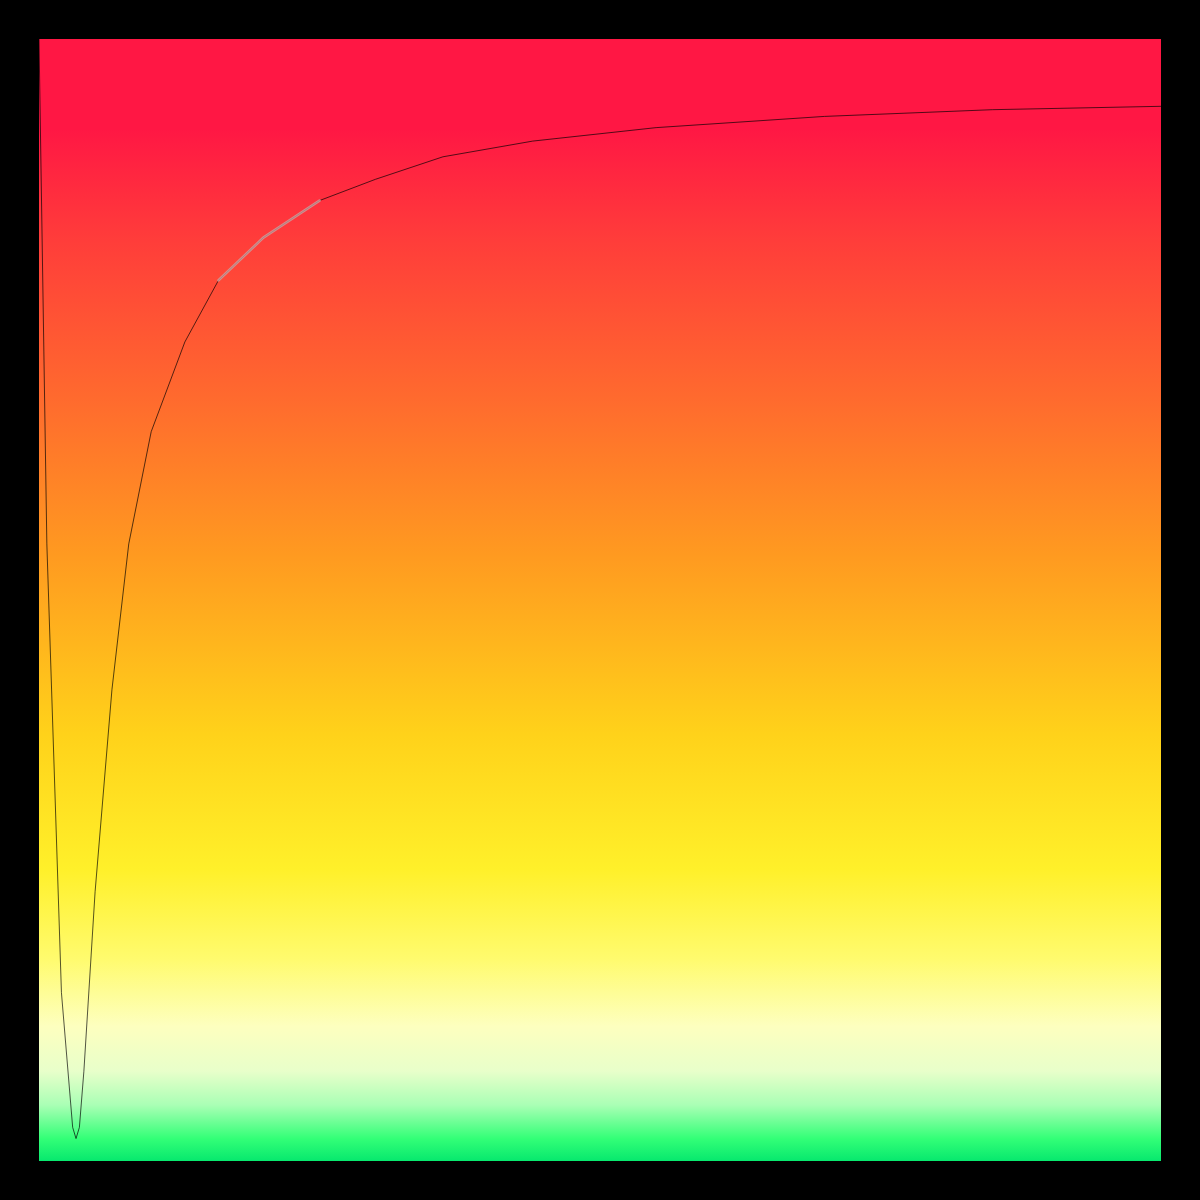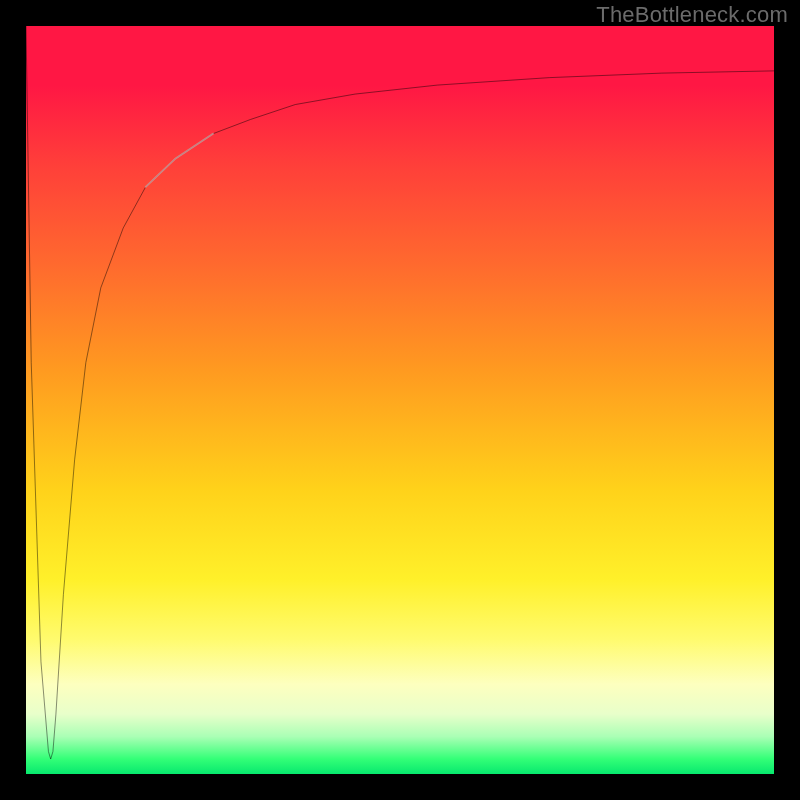--- a/index.html
+++ b/index.html
@@ -58,21 +58,20 @@
     width: 748px;
     height: 748px;
     z-index: 10;
   }
 </style>
 </head>
 <body>
 
 <div class="frame">
 
-  <div class="watermark">TheBottleneck.com</div>
 
   <div class="plot-area"></div>
 
   <svg class="curve" viewBox="0 0 100 100" preserveAspectRatio="none">
     <path fill="none" stroke="#000" stroke-width="0.45" stroke-linecap="round" stroke-linejoin="round" vector-effect="non-scaling-stroke" d="M0.00 0.00 L0.70 45.00 L2.00 85.00 L3.00 97.00 L3.30 98.00 L3.60 97.00 L4.00 92.00 L5.00 76.00 L6.50 58.00 L8.00 45.00 L10.00 35.00 L13.00 27.00 L16.00 21.50 L20.00 17.70 L25.00 14.40 L30.00 12.50 L36.00 10.50 L44.00 9.10 L55.00 7.90 L70.00 6.90 L85.00 6.30 L100.00 6.00"></path>
     <path fill="none" stroke="rgba(205,160,160,0.78)" stroke-width="1.8" stroke-linecap="round" vector-effect="non-scaling-stroke" d="M16.00 21.50 L20.00 17.70 L25.00 14.40"></path>
   </svg>
 
 </div>
 

